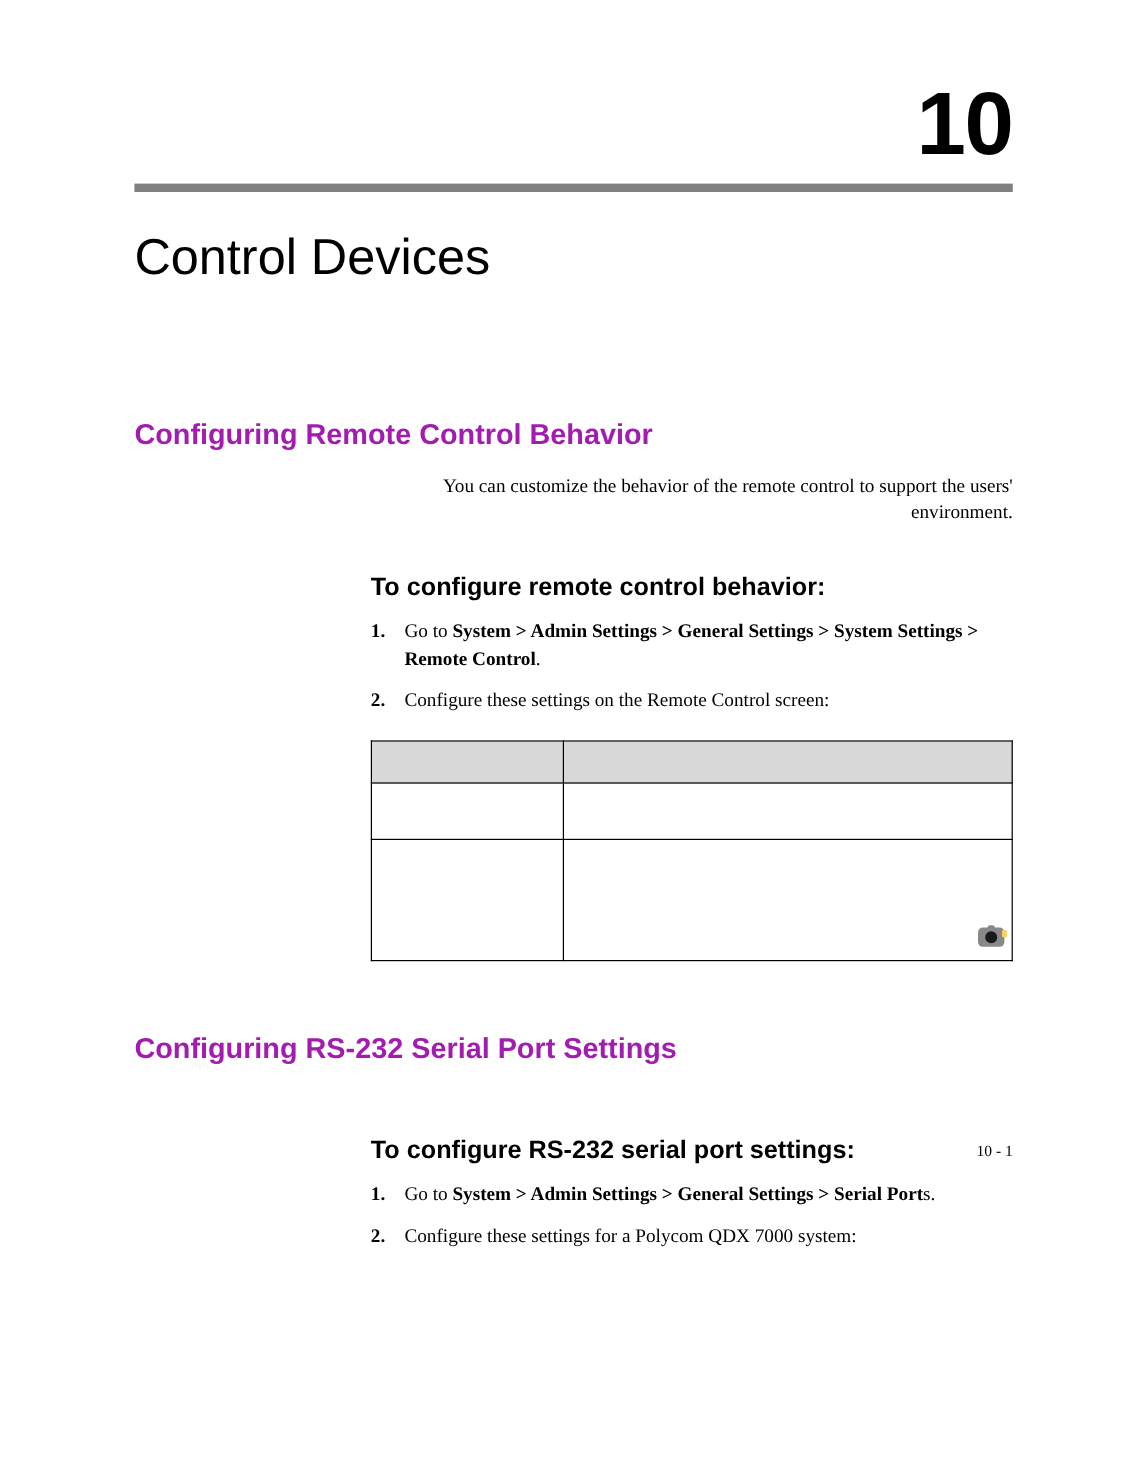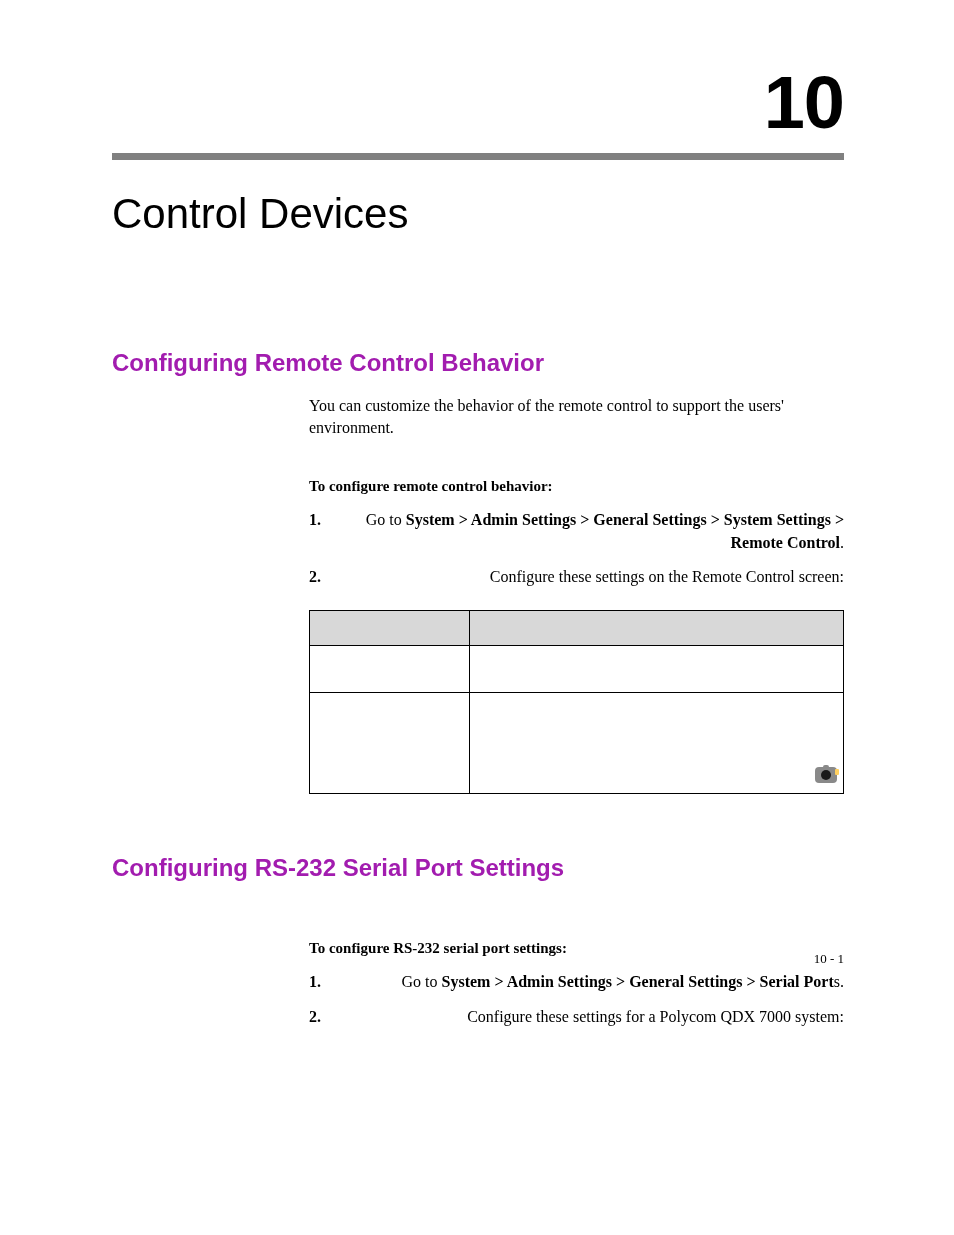--- a/index.html
+++ b/index.html
@@ -42,45 +42,45 @@
     font-size: 24px;
     margin: 0 0 18px 0;
   }
   .body-indent {
     margin-left: 197px;
   }
   .para {
     font-size: 16px;
     line-height: 1.35;
     margin: 0 0 40px 0;
+    text-align: right;
   }
   .subhead {
-    font-family: Liberation Serif, serif;
+    font-family: Liberation Sans, sans-serif;
     font-weight: 600;
-    font-size: 15px;
+    font-size: 21px;
     margin: 0 0 14px 0;
   }
   ol.steps {
     list-style: none;
     padding: 0;
     margin: 0 0 22px 0;
     font-size: 16px;
   }
   ol.steps li {
     display: flex;
     margin-bottom: 12px;
     line-height: 1.4;
   }
   ol.steps li .num {
     font-weight: 700;
     min-width: 28px;
   }
   ol.steps li .txt {
     flex: 1;
-    text-align: right;
   }
   .bold { font-weight: 700; }
   table.settings {
     border-collapse: collapse;
     width: 100%;
     margin: 6px 0 40px 0;
   }
   table.settings td, table.settings th {
     border: 1px solid #000;
     padding: 0;

